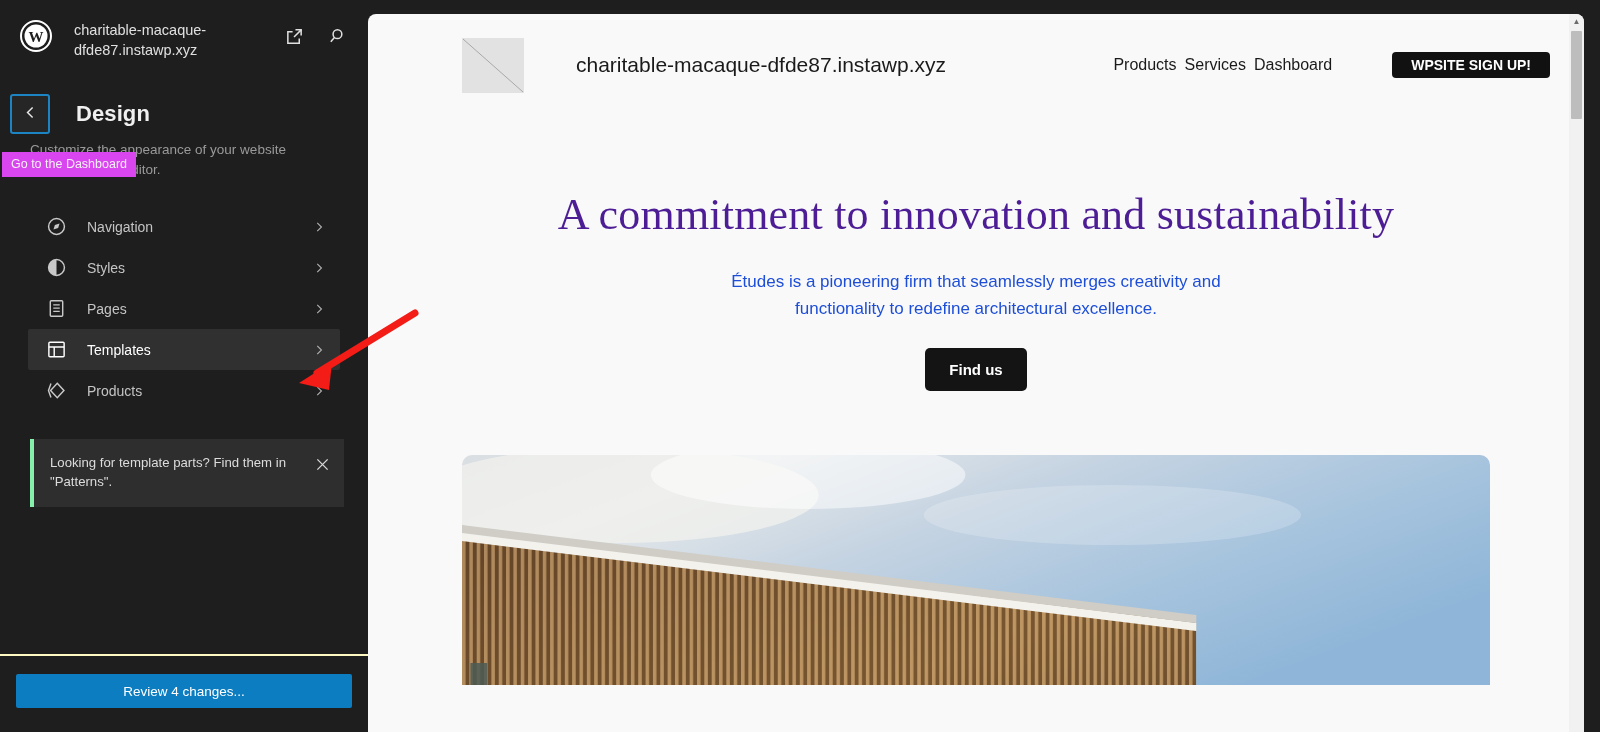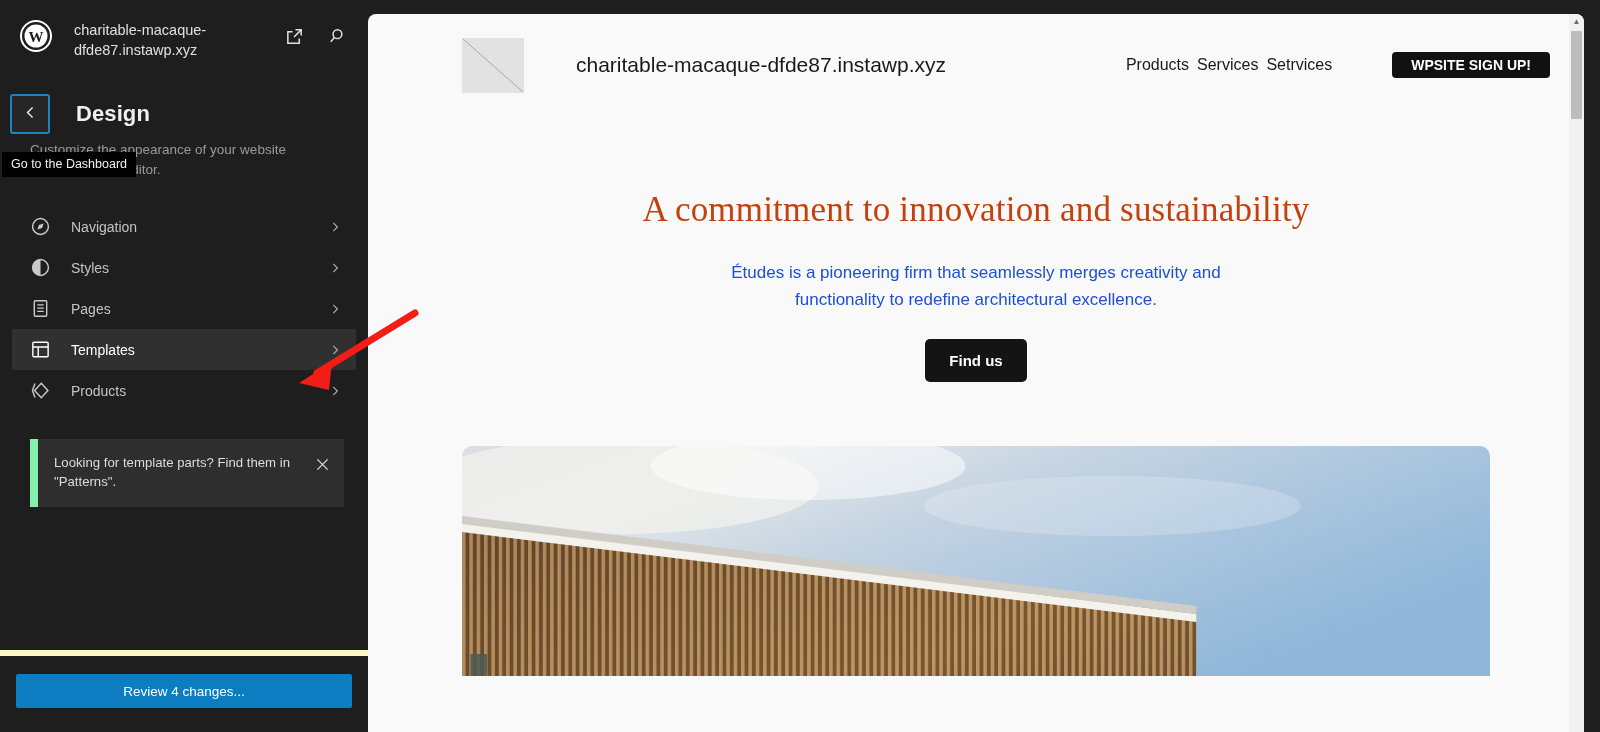--- a/index.html
+++ b/index.html
@@ -78,40 +78,40 @@
   .design-title {
     font-size: 22px;
     font-weight: 700;
     color: #f0f0f0;
     margin-left: 26px;
     letter-spacing: 0.1px;
   }
   .tooltip {
     position: absolute;
     left: 2px; top: 152px;
-    background: #000000;
+    background: #d946ef;
     color: #f2f2f2;
     font-size: 12.5px;
     padding: 5px 9px 6px 9px;
     white-space: nowrap;
     z-index: 40;
     border-radius: 0;
   }
   .sb-desc {
     color: #9a9a9a;
     font-size: 13.5px;
     line-height: 20px;
     padding: 8px 50px 0 30px;
     position: relative;
     z-index: 5;
   }
 
   .nav-list {
     margin-top: 26px;
-    padding: 0 12px;
+    padding: 0 28px;
   }
   .nav-item {
     display: flex;
     align-items: center;
     height: 41px;
     padding: 0 14px 0 16px;
     border-radius: 2px;
     cursor: pointer;
     position: relative;
   }
@@ -131,21 +131,21 @@
   }
   .nav-item.active .nav-label { color: #ffffff; font-weight: 400; }
   .nav-chevron {
     color: #b0b0b0;
     display: flex; align-items: center;
   }
 
   .notice {
     margin: 28px 24px 0 30px;
     background: #2e2e2e;
-    border-left: 8px solid #86efac;
+    border-left: 4px solid #86efac;
     display: flex;
     align-items: flex-start;
     padding: 14px 10px 16px 16px;
     min-height: 66px;
   }
   .notice-text {
     flex: 1;
     color: #dcdcdc;
     font-size: 13.2px;
     line-height: 19px;
@@ -155,21 +155,21 @@
     flex: 0 0 24px;
     width: 24px; height: 24px;
     display: flex; align-items: center; justify-content: center;
     color: #d8d8d8;
     cursor: pointer;
     margin-top: -1px;
   }
 
   .sb-spacer { flex: 1; }
   .sb-footer {
-    border-top: 6px solid #fef9c3;
+    border-top: 2px solid #fef9c3;
     padding: 18px 16px 24px 16px;
     margin-top: 18px;
   }
   .review-btn {
     display: block;
     width: 100%;
     background: #0b7dc0;
     color: #ffffff;
     border: none;
     border-radius: 2px;
@@ -237,24 +237,24 @@
     font-family: "Liberation Sans", sans-serif;
     white-space: nowrap;
   }
 
   .hero {
     text-align: center;
     padding: 96px 140px 0 140px;
   }
   .hero h1 {
     font-family: "Liberation Serif", serif;
-    font-size: 35px;
+    font-size: 44px;
     font-weight: 400;
     line-height: 1.05;
-    color: #c2410c;
+    color: #4c1d95;
     letter-spacing: 0.2px;
   }
   .hero p {
     font-size: 17px;
     line-height: 27px;
     color: #1d4ed8;
     margin: 30px auto 0 auto;
     max-width: 560px;
   }
   .about-btn {
@@ -462,21 +462,21 @@
       <div class="site-header">
         <span class="logo-ph">
           <svg width="62" height="55" viewBox="0 0 62 55">
             <line x1="1" y1="1" x2="61" y2="54" stroke="#a8a8a8" stroke-width="1"></line>
           </svg>
         </span>
         <span class="site-title">charitable-macaque-dfde87.instawp.xyz</span>
         <span class="site-nav">
           <a>Products</a>
           <a>Services</a>
-          <a>Setrvices</a>
+          <a>Dashboard</a>
           <button class="signup-btn">WPSITE SIGN UP!</button>
         </span>
       </div>
 
       <div class="hero">
         <h1>A commitment to innovation and sustainability</h1>
         <p>Études is a pioneering firm that seamlessly merges creativity and functionality to redefine architectural excellence.</p>
         <button class="about-btn">Find us</button>
       </div>
 

